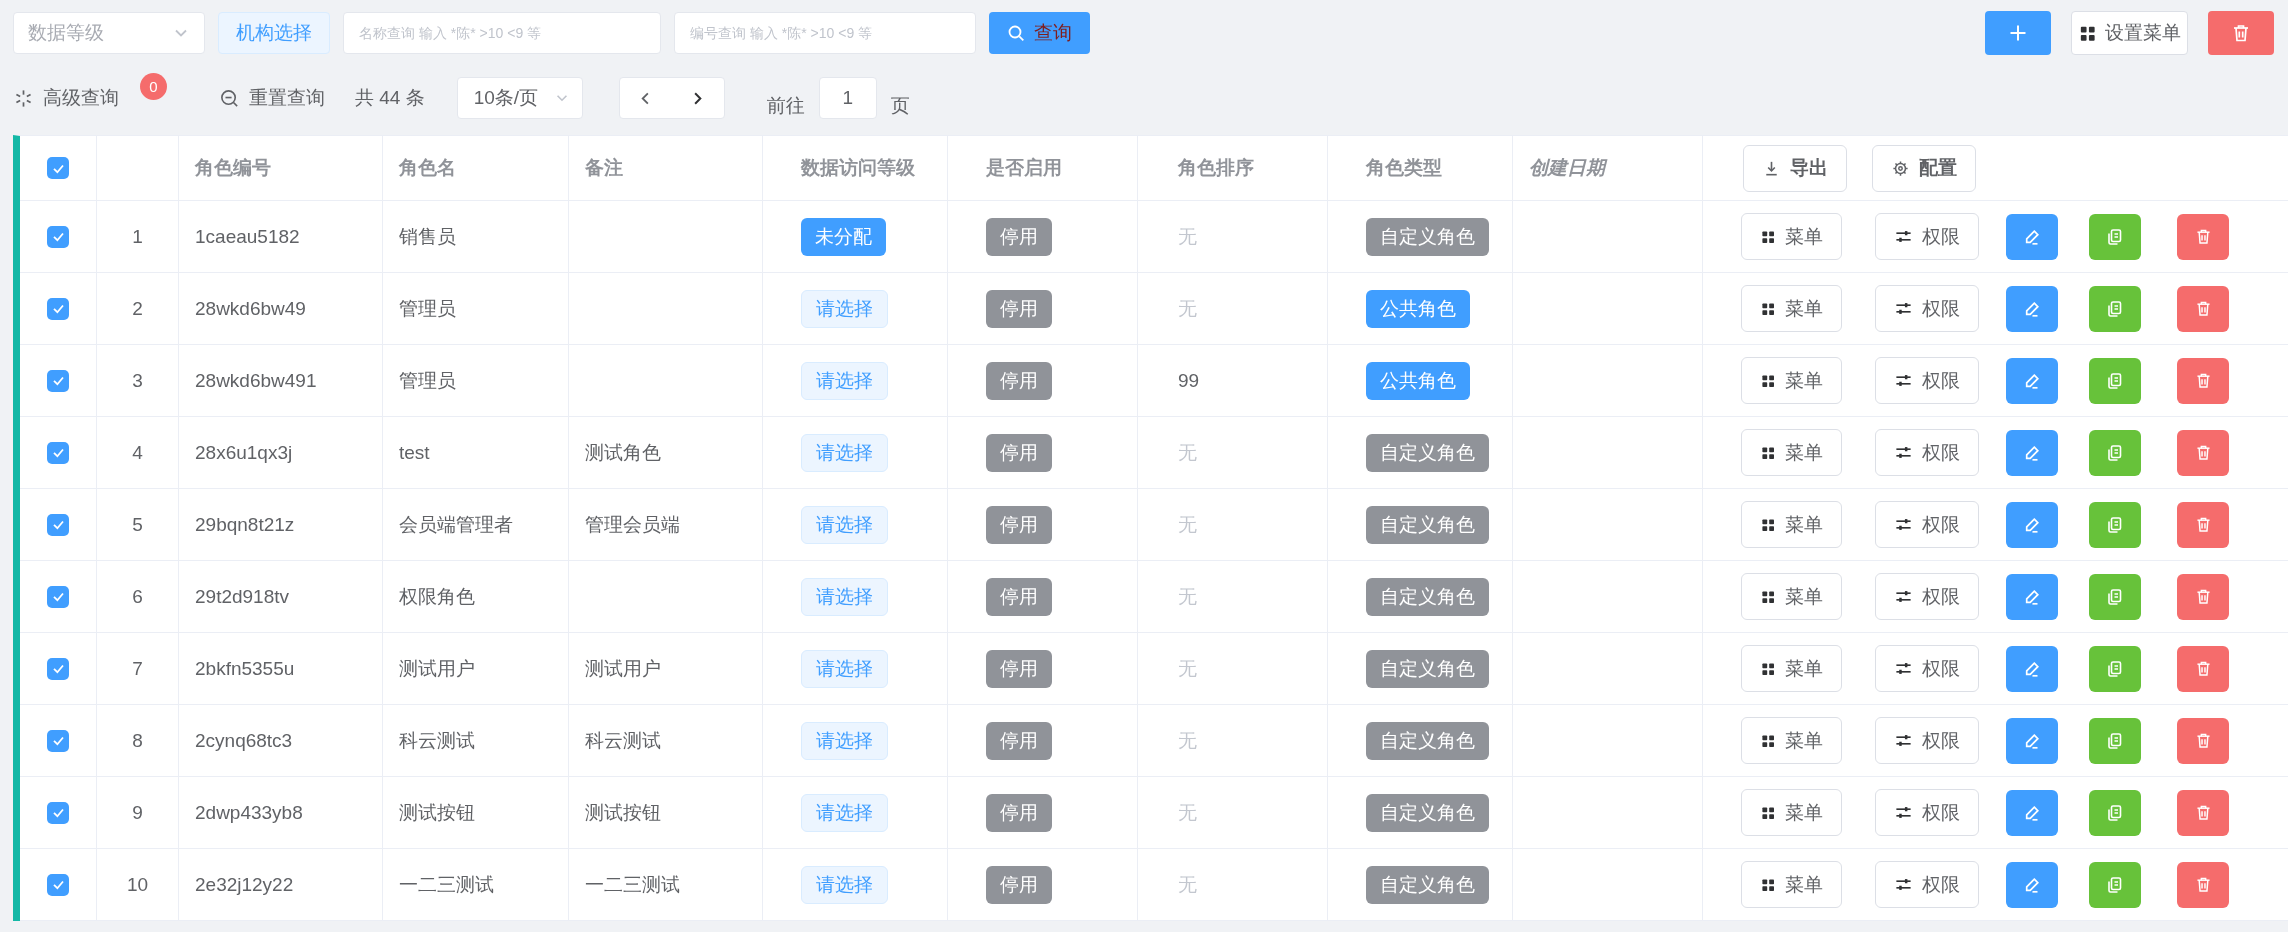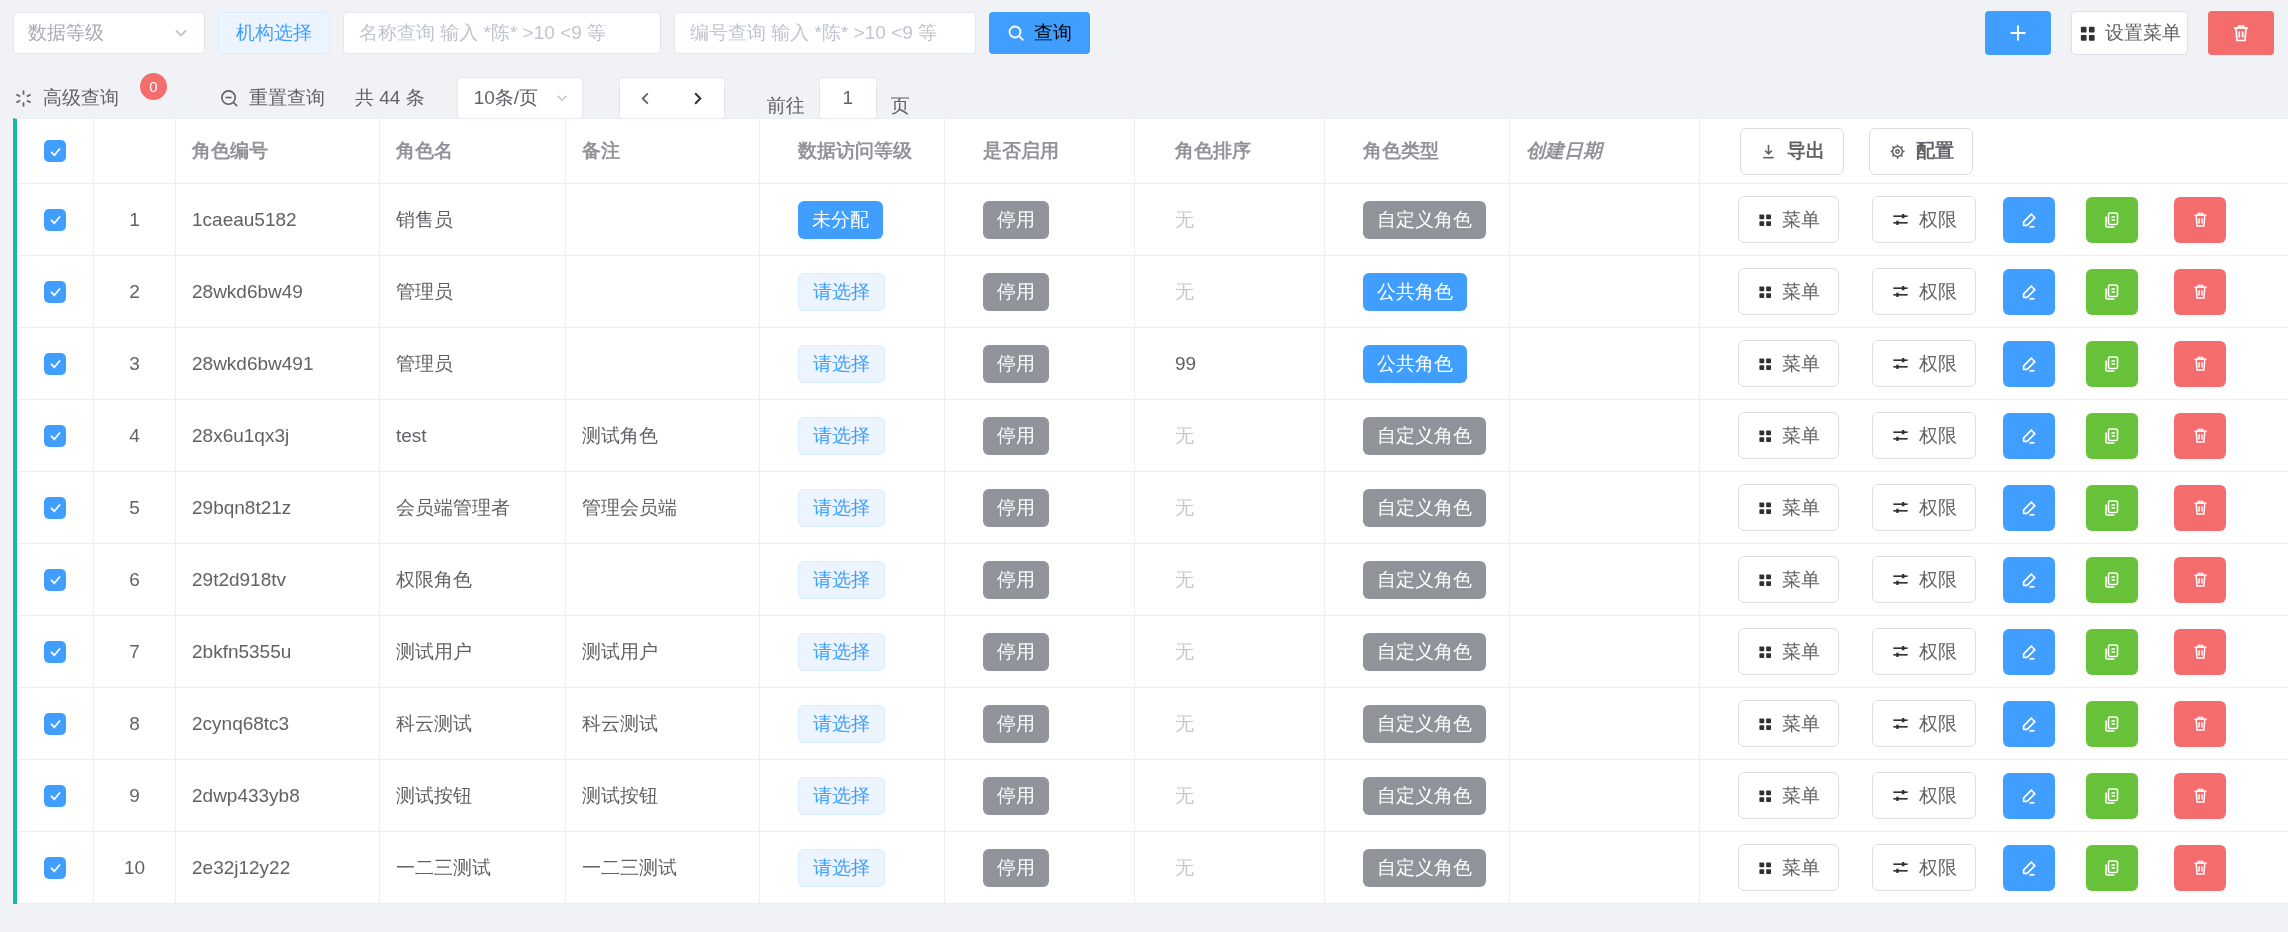--- a/index.html
+++ b/index.html
@@ -18,26 +18,26 @@
     width:192px; height:42px; background:#fff; border:1px solid #e4e7ed; border-radius:4px;
     display:flex; align-items:center; justify-content:space-between; padding:0 14px; cursor:pointer;
   }
   .select-box .ph { color:#a8abb2; }
   .chev { color:#c0c4cc; }
   .btn { display:inline-flex; align-items:center; justify-content:center; gap:8px;
          border-radius:4px; cursor:pointer; white-space:nowrap; border:1px solid transparent; }
   .btn-plain-primary { background:#ecf5ff; border-color:#d9ecff; color:#409eff; height:42px; padding:0 17px; margin-left:13px; }
   .query-input {
     height:42px; border:1px solid #e4e7ed; border-radius:4px; padding:0 15px; background:#fff;
-    font-size:19px; color:#0f172a; font-family:inherit; outline:none;
+    font-size:14px; color:#0f172a; font-family:inherit; outline:none;
   }
   .query-input::placeholder { color:#c0c4cc; }
   .inp-name { width:318px; margin-left:13px; }
   .inp-code { width:302px; margin-left:13px; }
-  .btn-primary { background:#409eff; color:#000000; height:42px; padding:0 17px; margin-left:13px; }
+  .btn-primary { background:#409eff; color:#7f1d1d; height:42px; padding:0 17px; margin-left:13px; }
   .spacer { flex:1; }
   .btn-add { background:#409eff; color:#fff; width:66px; height:44px; }
   .btn-settings { background:#fff; border-color:#dcdfe6; color:#606266; height:44px; padding:0 6px; margin-left:20px; }
   .btn-danger-sq { background:#f56c6c; color:#fff; width:66px; height:44px; margin-left:20px; }
 
   
   .filterbar { display:flex; align-items:center; padding:0 13px; margin-top:20px; height:44px; }
   .link-item { display:flex; align-items:center; gap:9px; cursor:pointer; color:#606266; }
   .badge {
     min-width:27px; height:27px; border-radius:14px; background:#f56c6c; color:#fff;
@@ -56,22 +56,22 @@
     display:flex; align-items:center; margin-left:36px; overflow:hidden;
   }
   .pager .pg { flex:1; height:100%; display:flex; align-items:center; justify-content:center; cursor:pointer; color:#303133; }
   .goto { display:flex; align-items:flex-end; margin-left:42px; gap:14px; }
   .goto-input {
     width:58px; height:42px; border:1px solid #e4e7ed; border-radius:4px; text-align:center;
     font-size:19px; color:#606266; font-family:inherit; outline:none; background:#fff;
   }
 
   
-  .table { position:absolute; left:13px; top:118px; width:2275px; background:#fff;
-           border-left:4px solid #14b8a6; border-top:1px solid #ebeef5; }
+  .table { position:absolute; left:13px; top:135px; width:2275px; background:#fff;
+           border-left:7px solid #14b8a6; border-top:1px solid #ebeef5; }
   .tr { display:flex; border-bottom:1px solid #ebeef5; height:72px; background:#fff; }
   .tr.head { height:65px; font-weight:bold; color:#909399; }
   .td { display:flex; align-items:center; border-right:1px solid #ebeef5; height:100%; padding-left:16px; }
   .c-cb     { width:77px;  justify-content:center; padding-left:0; }
   .c-idx    { width:82px;  justify-content:center; padding-left:0; }
   .c-code   { width:204px; }
   .c-name   { width:186px; }
   .c-remark { width:194px; }
   .c-access { width:185px; padding-left:38px; }
   .c-enabled{ width:190px; padding-left:38px; }

